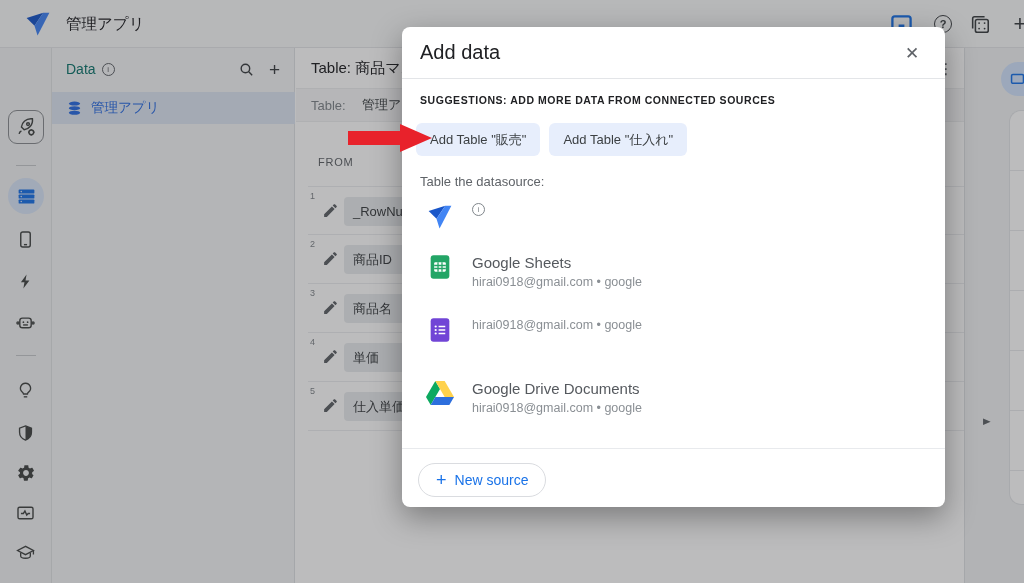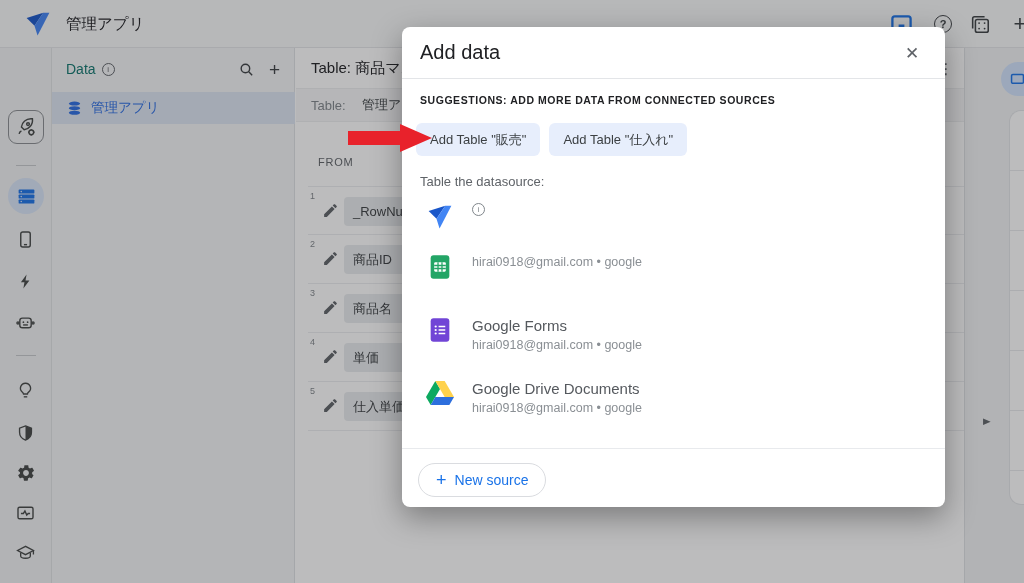--- a/index.html
+++ b/index.html
@@ -302,34 +302,34 @@
       </div>
     </div>
 
     <div class="ds-item" style="top:226px">
       <svg class="ds-ic" viewBox="0 0 24 24">
         <rect x="4" y="2" width="16" height="20" rx="2.5" fill="#23a566"></rect>
         <rect x="7" y="8" width="10" height="8" rx="1" fill="#fff"></rect>
         <path d="M7 10.7h10M7 13.3h10M10.3 8v8M13.7 8v8" stroke="#23a566" stroke-width="1.1"></path>
       </svg>
       <div>
+        <div class="ds-title">Google Sheets</div>
         <div class="ds-sub">hirai0918@gmail.com • google</div>
       </div>
     </div>
 
     <div class="ds-item" style="top:289px">
       <svg class="ds-ic" viewBox="0 0 24 24">
         <rect x="4" y="2" width="16" height="20" rx="2.5" fill="#7145d6"></rect>
         <circle cx="8.3" cy="9" r=".95" fill="#fff"></circle>
           <circle cx="8.3" cy="12" r=".95" fill="#fff"></circle>
           <circle cx="8.3" cy="15" r=".95" fill="#fff"></circle>
         <path d="M10.8 9h5.7M10.8 12h5.7M10.8 15h5.7" stroke="#fff" stroke-width="1.4"></path>
       </svg>
       <div>
-        <div class="ds-title">Google Forms</div>
         <div class="ds-sub">hirai0918@gmail.com • google</div>
       </div>
     </div>
 
     <div class="ds-item" style="top:352px">
       <svg class="ds-ic" viewBox="0 0 87 75">
         <polygon points="29,0 0,50 14.5,75 43.5,25" fill="#0da960"></polygon>
         <polygon points="29,0 58,0 87,50 58,50" fill="#ffd24d"></polygon>
         <polygon points="14.5,75 29,50 87,50 72.5,75" fill="#2d6fdd"></polygon>
       </svg>

